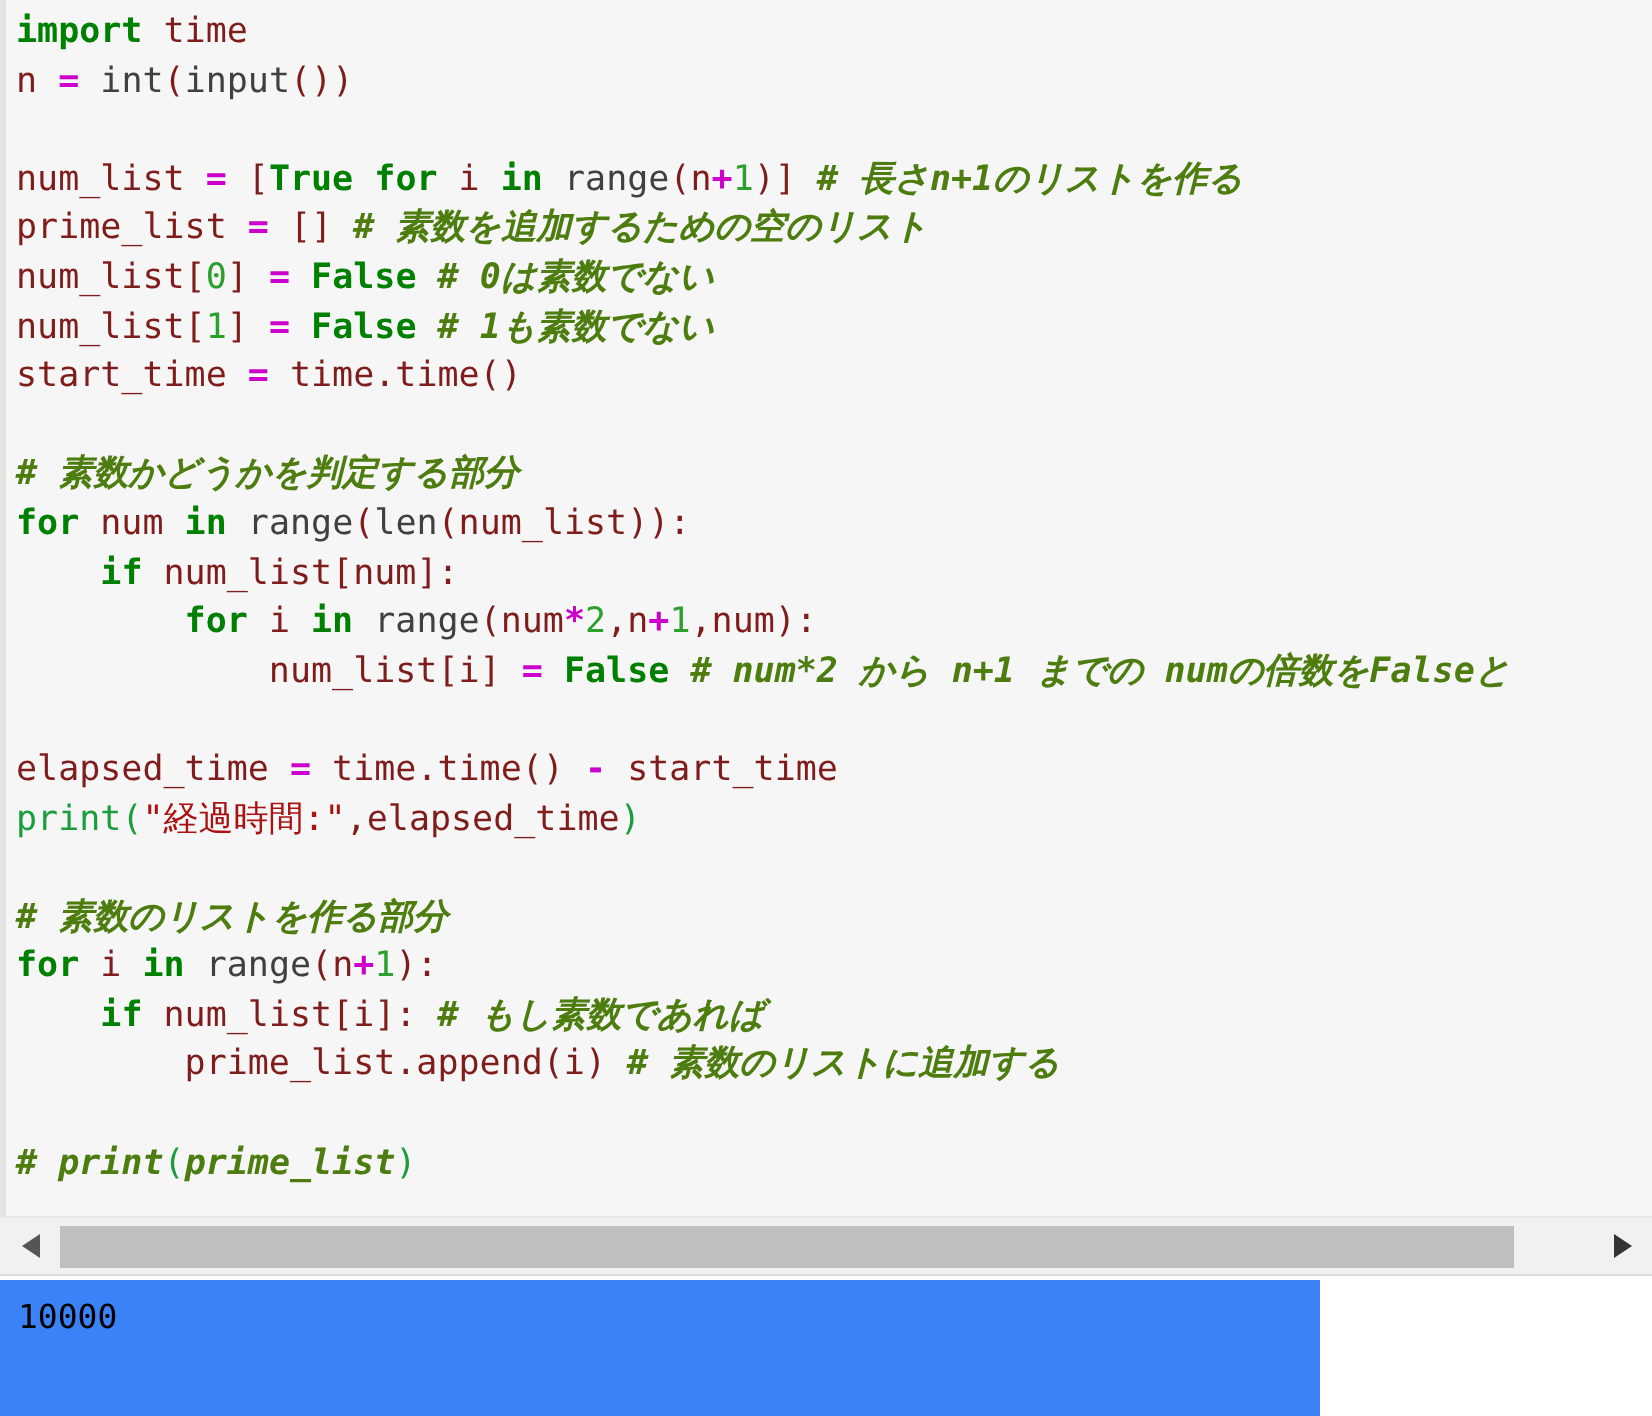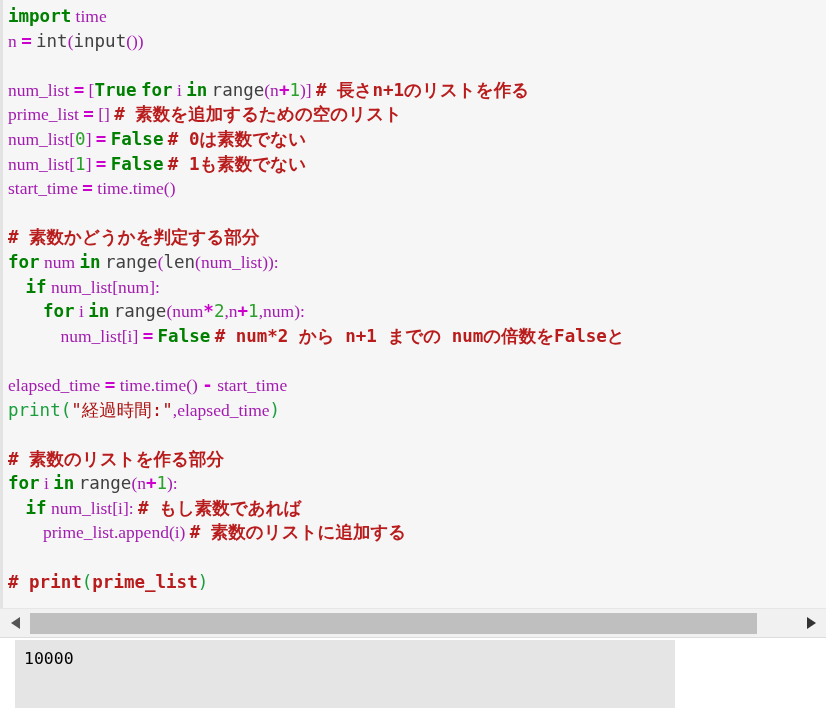--- a/index.html
+++ b/index.html
@@ -52,22 +52,22 @@
   }
   .ln { display: block; height: 24.6px; }
 
   
   .kw   { color: #008000; font-weight: bold; text-align: center; }
   .bi   { color: #404040; }
   .fn   { color: #1a9e3c; }
   .num  { color: #2ca02c; }
   .op   { color: #cc00cc; font-weight: bold; }
   .str  { color: #aa1111; }
-  .cm   { color: #b91c1c; font-weight: bold; }
-  .pn   { color: #a21caf; font-family: Liberation Serif, serif; }
+  .cm   { color: #4d7c0f; font-style: italic; font-weight: bold; }
+  .pn   { color: #7f1d1d; }
 
   
   .hscroll {
     position: absolute;
     left: 0;
     top: 608px;
     width: 826px;
     height: 30px;
     background: #f1f1f1;
     border-top: 1px solid #e6e6e6;
@@ -110,24 +110,23 @@
     background: #bfbfbf;
   }
 
   
   .output {
     position: absolute;
     left: 0;
     top: 640px;
     width: 660px;
     height: 68px;
-    background: #e5e5e5;
+    background: #3b82f6;
     padding: 6px 0 0 9px;
     box-sizing: border-box;
-    margin-left: 15px;
   }
   .out-line {
     display: block;
     font-family: "DejaVu Sans Mono", "Liberation Mono", monospace;
     font-size: 16.5px;
     line-height: 25px;
     color: #000000;
     white-space: pre;
   }
 </style>

